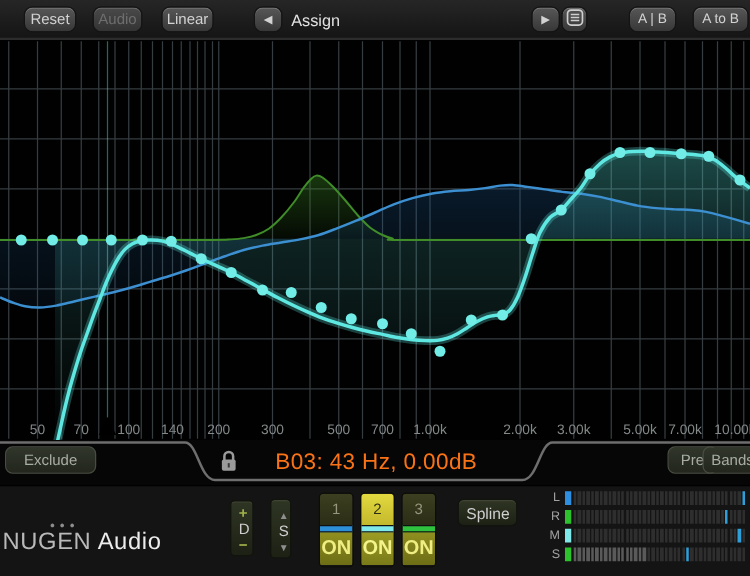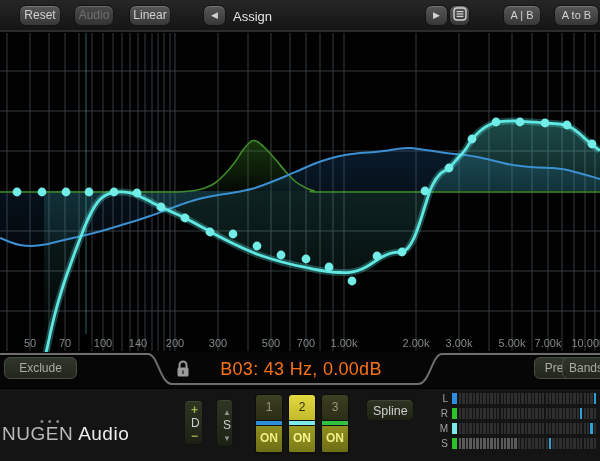--- a/index.html
+++ b/index.html
@@ -48,21 +48,21 @@
       border-radius:4px;color:#cfcfcf;text-align:center;box-shadow:inset 0 1px 0 rgba(255,255,255,.08);cursor:default;}
   #btn-dither{left:184px;top:11px;width:19px;height:45px;font-size:12px;line-height:13px;padding-top:2px;box-sizing:border-box;}
   #btn-dither .pm{color:#a3b24a;font-weight:bold;}
   #btn-mono{left:216px;top:10px;width:17px;height:48px;font-size:12px;line-height:12px;padding-top:4px;box-sizing:border-box;}
   #btn-mono .arr{color:#8f8f8f;font-size:8px;}
   #band-buttons{position:absolute;left:0;top:0;}
   .band{position:absolute;top:5px;width:26px;height:58px;border-radius:4px;overflow:hidden;
         border:1px solid #0c0c08;cursor:default;}
   .band .num{height:25px;line-height:25px;text-align:center;font-size:12px;}
   .band .stripe{height:4px;border-top:1px solid #101010;border-bottom:1px solid #101010;}
-  .band .on{height:26px;line-height:25px;text-align:center;font-size:12px;font-weight:bold;
+  .band .on{height:26px;line-height:25px;text-align:center;font-size:16px;font-weight:bold;
         background:linear-gradient(#8f8f20,#6d6d16);color:#eeee82;}
   .band.off .num{background:linear-gradient(#3c3f20,#2b2d16);color:#97977f;}
   .band.sel .num{background:linear-gradient(#e3d93f,#c3b92c);color:#2e2e14;}
   .band.sel .on{background:linear-gradient(#9c9c24,#7a7a19);color:#f4f48c;}
   #btn-assign{left:366px;top:10px;width:48px;height:22px;font-size:12.5px;line-height:21px;border-radius:5px;}
   #gain-box{position:absolute;left:366px;top:35px;width:46px;height:19px;background:#0a0a0a;
       border:2px solid #e5791e;border-radius:4px;color:#e5791e;font-size:11.5px;font-weight:bold;
       text-align:center;line-height:19px;}
   #meters{position:absolute;left:438px;top:4px;width:160px;height:62px;}
   .mrow{position:absolute;left:0;width:160px;height:11px;}

